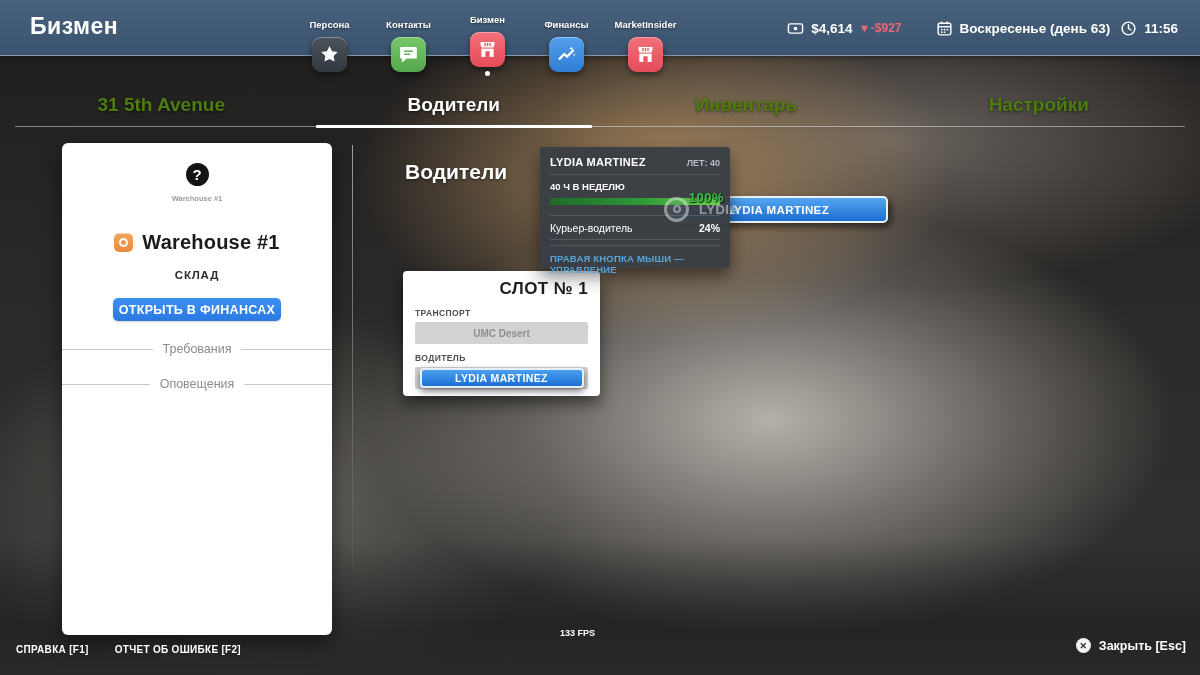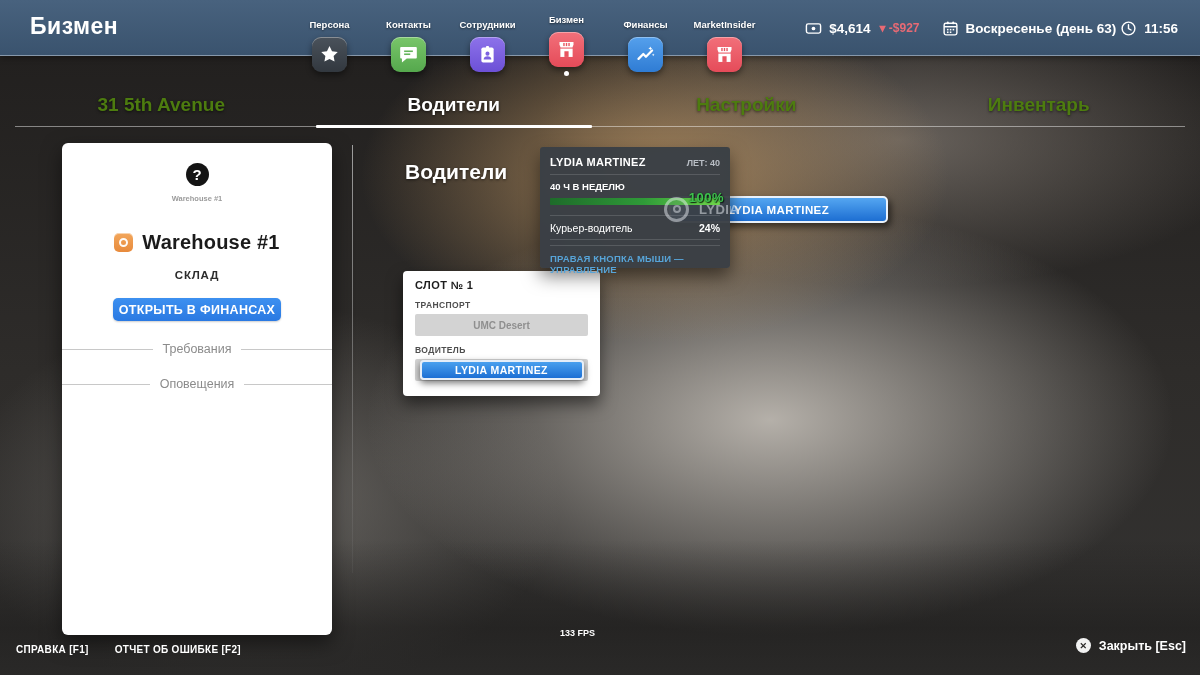--- a/index.html
+++ b/index.html
@@ -32,21 +32,21 @@
     display:flex; align-items:center; justify-content:center;
     box-shadow:0 3px 6px rgba(0,0,0,.45), inset 0 1px 0 rgba(255,255,255,.35);
   }
   .nav-ico svg { width:21px; height:21px; }
   .ico-persona   { background:linear-gradient(#4a525b,#32383f); }
   .ico-contacts  { background:linear-gradient(#79c66a,#55a84d); }
   .ico-staff     { background:linear-gradient(#8d72ea,#6c50d6); }
   .ico-bizmen    { background:linear-gradient(#f2707a,#e54b59); }
   .ico-finance   { background:linear-gradient(#55a0ec,#2f7cd4); }
   .active-dot { width:5px; height:5px; border-radius:50%; background:#fff; margin-top:4px; }
-  .top-right { position:absolute; right:22px; top:0; height:56px; display:flex; align-items:center; gap:4px; color:#fff; }
+  .top-right { position:absolute; right:22px; top:0; height:56px; display:flex; align-items:center; gap:10px; color:#fff; }
   .tr-group { display:flex; align-items:center; gap:7px; }
   .tr-group svg { width:17px; height:17px; }
   .tr-text { font-size:13.5px; font-weight:bold; }
   .money-delta { font-size:12px; font-weight:bold; color:#e86a74; margin-left:2px; }
   .tr-sep { width:14px; }
   
   .tabs {
     position:absolute; top:84px; left:15px; width:1170px; height:43px;
     display:flex; border-bottom:1px solid rgba(255,255,255,.45); z-index:20;
   }
@@ -108,21 +108,21 @@
     display:flex; align-items:center; gap:10px; pointer-events:none; }
   .ghost-ico { width:25px; height:25px; border-radius:50%; border:3px solid #e8ecf2; background:rgba(120,130,140,.35);
     display:flex; align-items:center; justify-content:center; }
   .ghost-ico i { display:block; width:8px; height:8px; border:2px solid #e8ecf2; border-radius:50%; }
   .ghost-label { color:#eef2f7; font-size:13px; font-weight:bold; letter-spacing:.5px; }
   
   .slot-card {
     position:absolute; left:403px; top:271px; width:197px; height:125px; z-index:25;
     background:#fff; border-radius:4px; box-shadow:0 8px 16px rgba(0,0,0,.5); padding:8px 12px 0 12px;
   }
-  .slot-title { text-align:left; font-size:11px; font-weight:bold; color:#1d1d1d; letter-spacing:.4px; }
+  .slot-title { text-align:right; font-size:17px; font-weight:bold; color:#1d1d1d; letter-spacing:.4px; }
   .slot-label { margin-top:9px; font-size:8.5px; font-weight:bold; color:#4e4e4e; letter-spacing:.4px; }
   .slot-field { margin-top:4px; height:22px; background:#d3d3d3; border-radius:2px; cursor:pointer;
     display:flex; align-items:center; justify-content:center; font-size:10px; font-weight:bold; color:#8f8f8f; }
   .slot-field.driver { position:relative; }
   .slot-chip { position:absolute; left:50%; top:50%; transform:translate(-50%,-50%); width:164px; height:20px; cursor:pointer;
     background:linear-gradient(#4aa0ee,#1c6fd4); border:2px solid #e6eef8; border-radius:4px;
     box-shadow:0 3px 7px rgba(0,0,0,.55);
     display:flex; align-items:center; justify-content:center; color:#fff; font-size:10.5px; font-weight:bold; letter-spacing:.4px; }
   
   .fps { position:absolute; left:560px; top:628px; font-size:9px; font-weight:bold; color:#fff; z-index:20; }
@@ -148,31 +148,20 @@
           </svg>
       </div>
     </div>
     <div class="nav-item">
       <div class="nav-label">Контакты</div>
       <div class="nav-ico ico-contacts">
         <svg viewBox="0 0 24 24">
             <path d="M3.5 3.5h17a1 1 0 0 1 1 1v11a1 1 0 0 1-1 1H10l-5.5 4.5v-4.5h-1a1 1 0 0 1-1-1v-11a1 1 0 0 1 1-1z" fill="#fff"></path>
             <rect x="7" y="7.4" width="10" height="1.8" fill="#63b45a"></rect>
             <rect x="7" y="10.8" width="7" height="1.8" fill="#63b45a"></rect>
-          </svg>
-      </div>
-    </div>
-    <div class="nav-item">
-      <div class="nav-label">Сотрудники</div>
-      <div class="nav-ico ico-staff">
-        <svg viewBox="0 0 24 24">
-            <rect x="10.2" y="2.2" width="3.6" height="4" rx="1.2" fill="#fff"></rect>
-            <rect x="5" y="4" width="14" height="17" rx="2" fill="#fff"></rect>
-            <circle cx="12" cy="11" r="2.3" fill="#7c61e0"></circle>
-            <path d="M7.6 17.6c0-2.4 2-3.7 4.4-3.7s4.4 1.3 4.4 3.7z" fill="#7c61e0"></path>
           </svg>
       </div>
     </div>
     <div class="nav-item">
       <div class="nav-label">Бизмен</div>
       <div class="nav-ico ico-bizmen">
         <svg viewBox="0 0 24 24">
             <path d="M4 3.5h16v3.2l-1.2 3.1H5.2L4 6.7z" fill="#fff"></path>
             <rect x="8.3" y="4.5" width="1.6" height="3.6" fill="#e85560"></rect>
             <rect x="11.2" y="4.5" width="1.6" height="3.6" fill="#e85560"></rect>
@@ -243,24 +232,24 @@
 </div>
 
 <div class="tabs">
   <div class="tab">
       <span class="tab-label">31 5th Avenue</span>
     </div>
   <div class="tab active">
       <span class="tab-label">Водители</span>
     </div>
   <div class="tab">
+      <span class="tab-label">Инвентарь</span>
+    </div>
+  <div class="tab">
       <span class="tab-label">Настройки</span>
-    </div>
-  <div class="tab">
-      <span class="tab-label">Инвентарь</span>
     </div>
 </div>
 
 <div class="vert-divider"></div>
 <div class="left-card">
   <div class="help-circle">?</div>
   <div class="mini-title">Warehouse #1</div>
   <div class="card-heading-row">
     <div class="biz-ico">
         <span></span>

